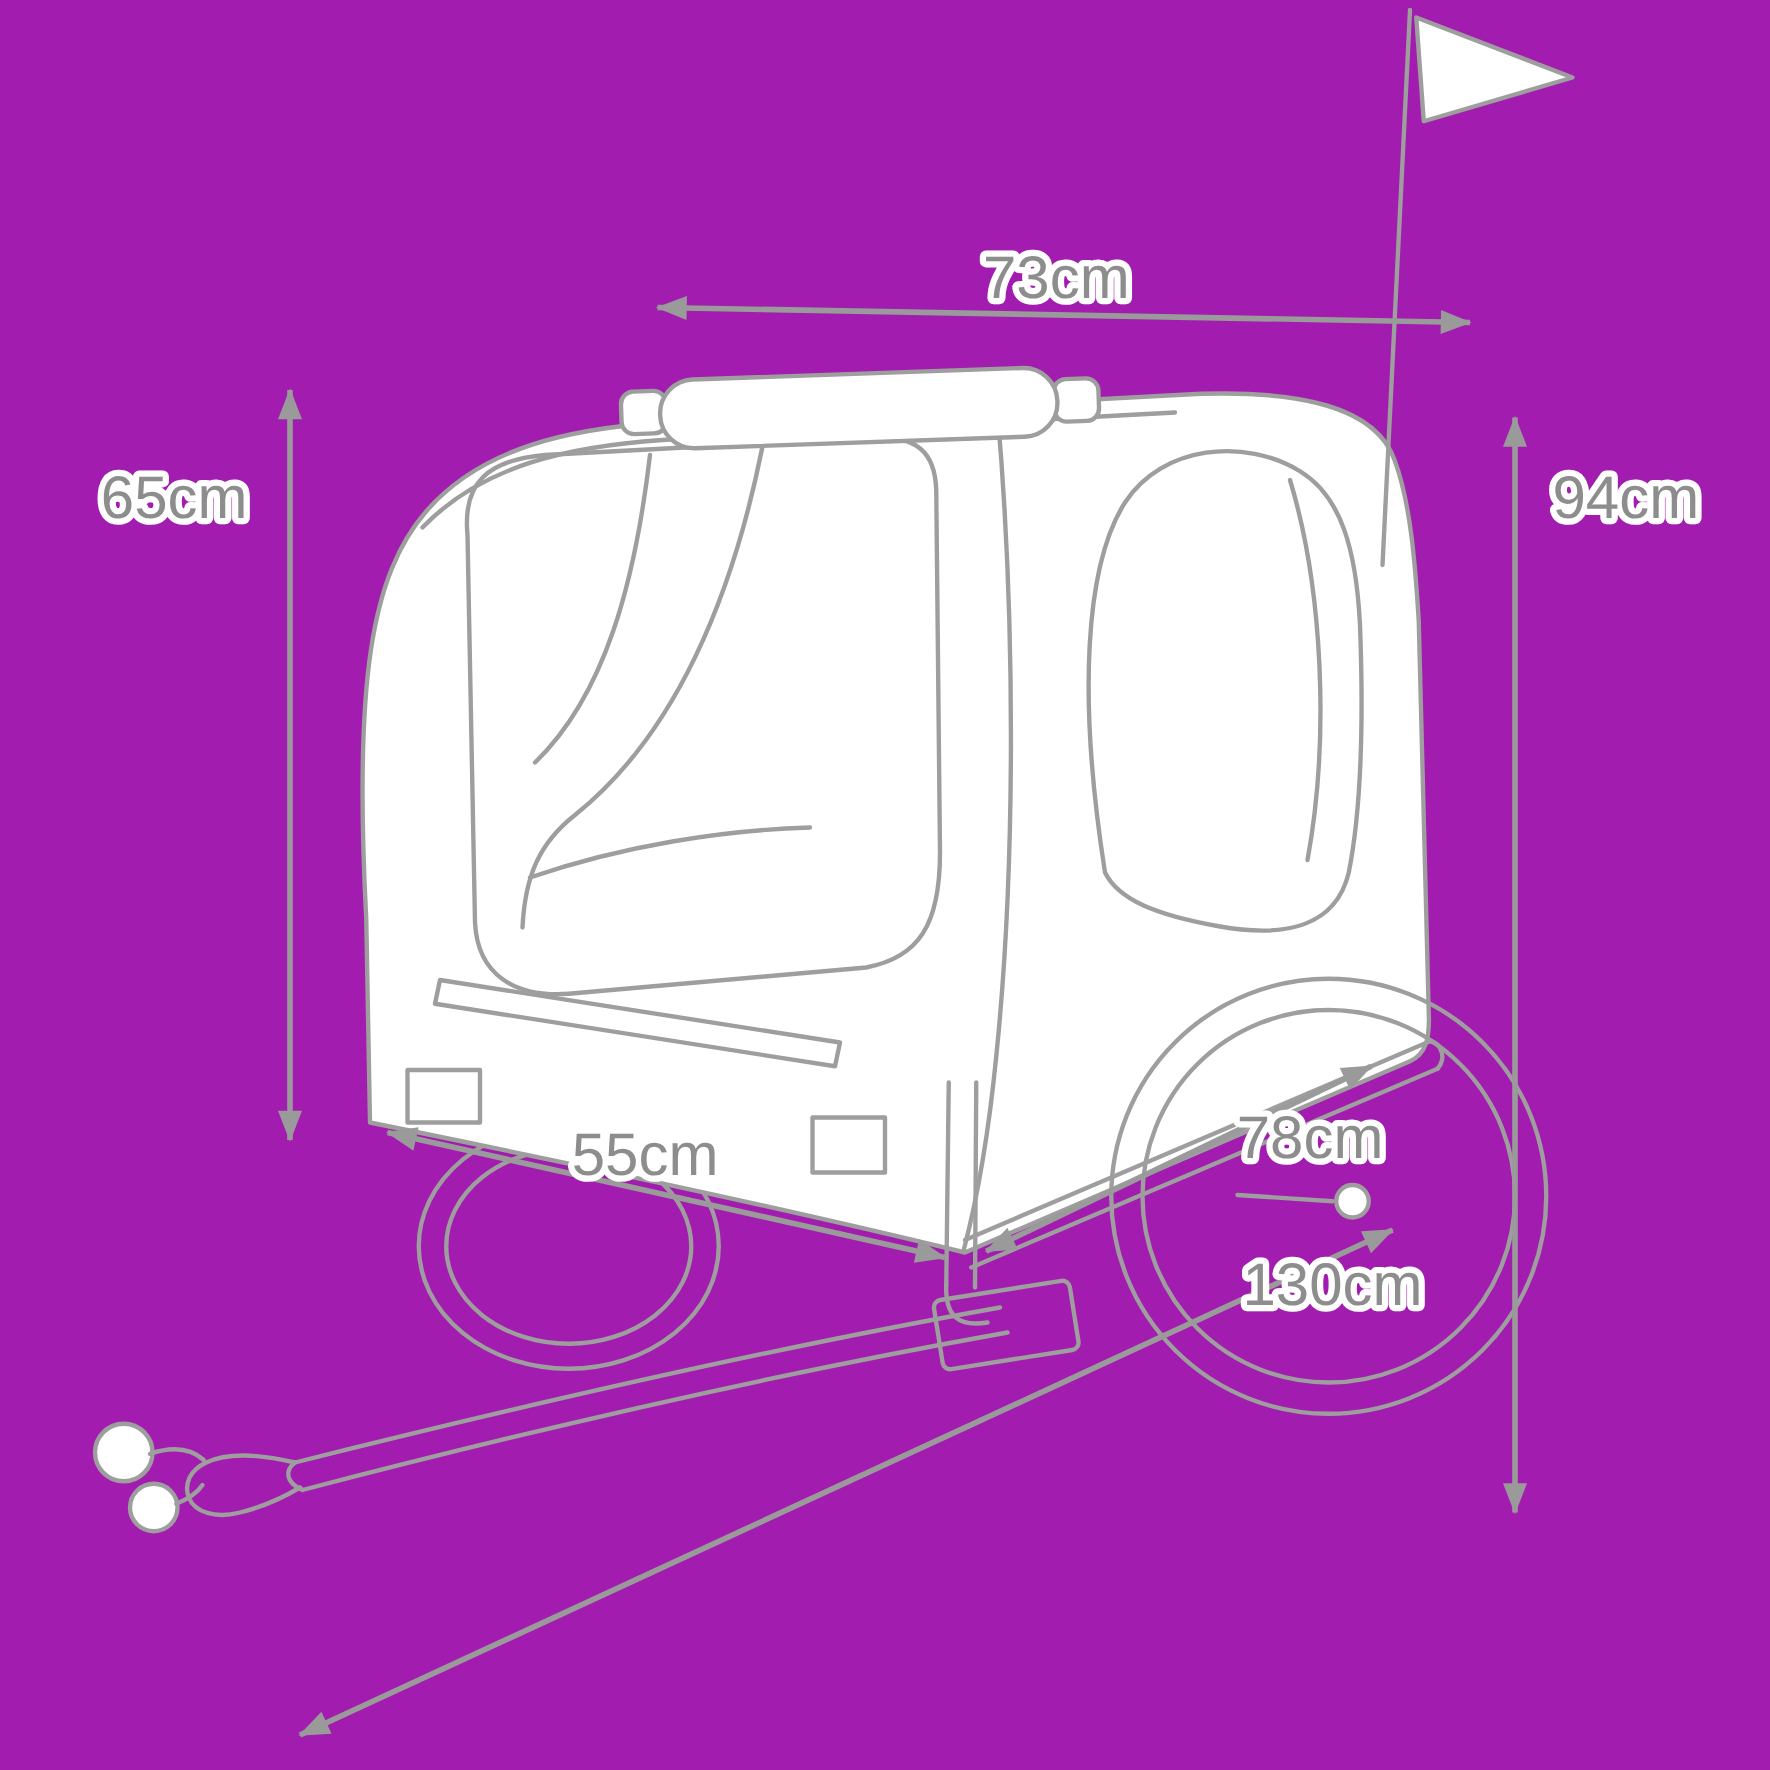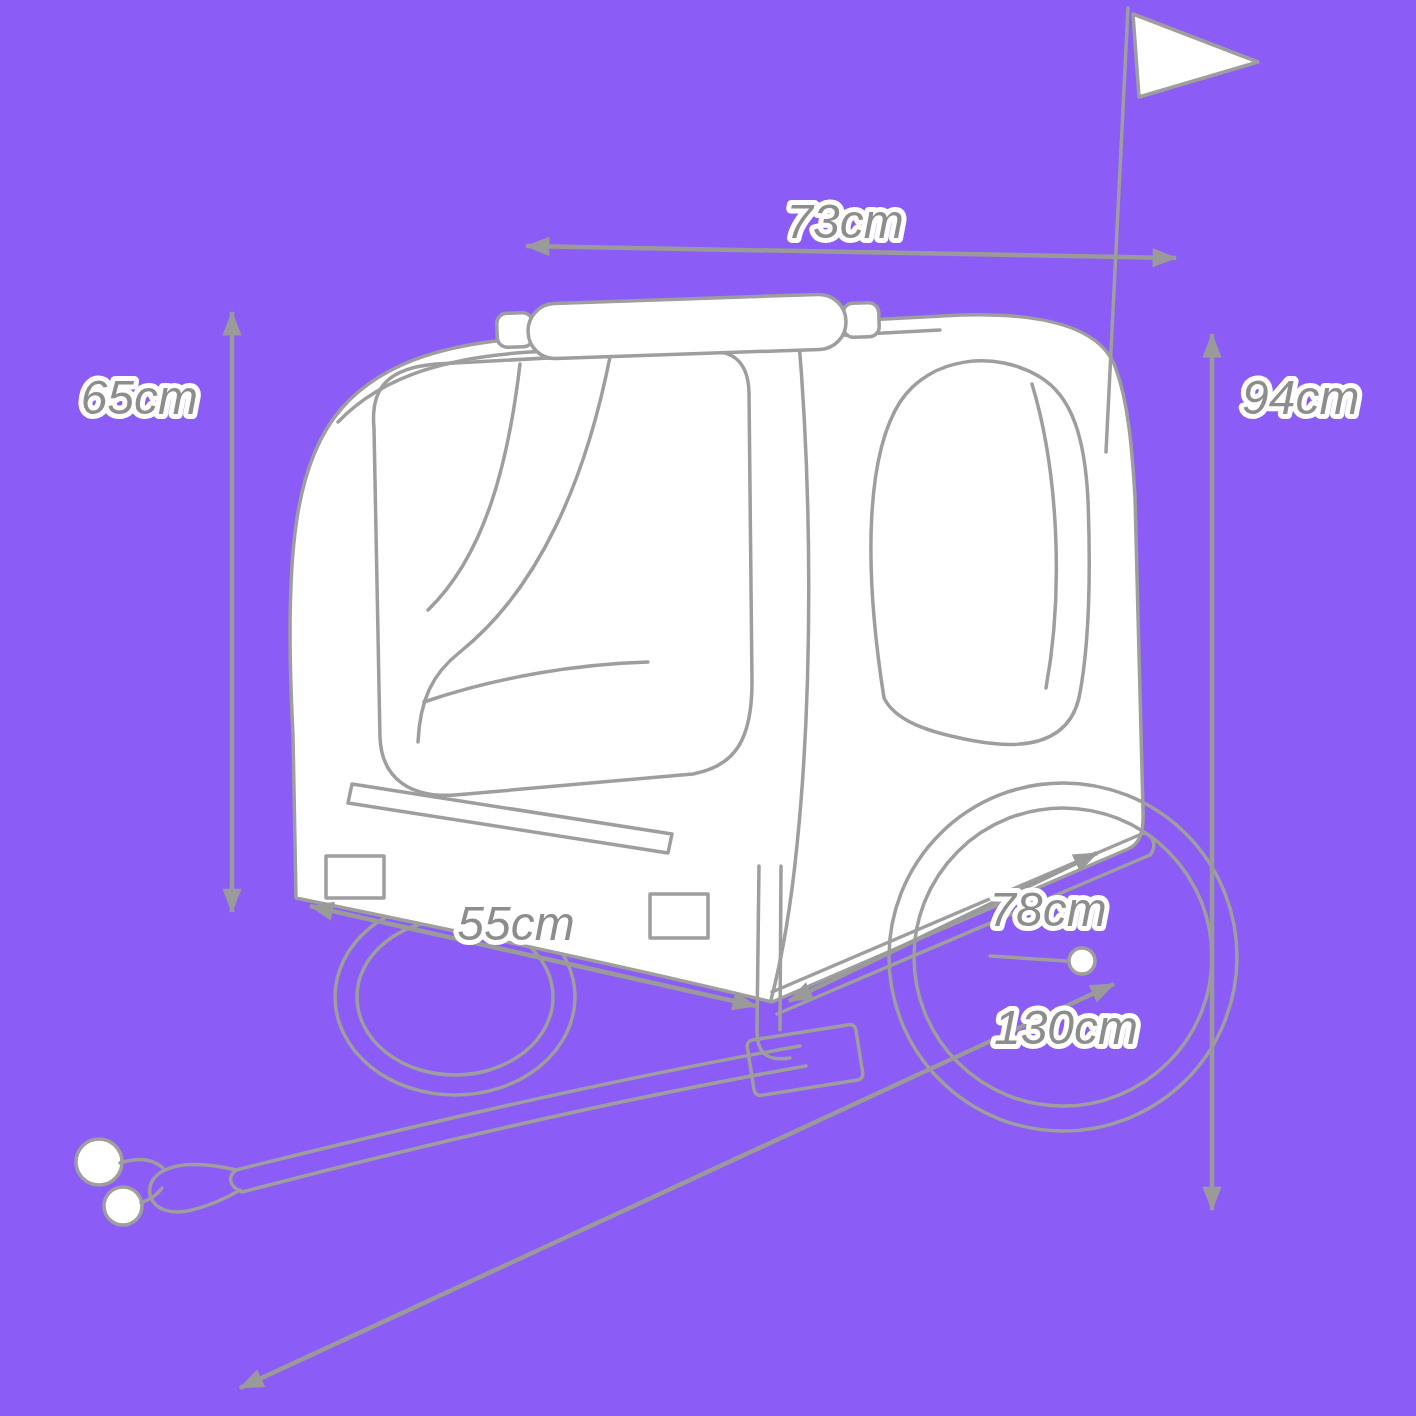--- a/index.html
+++ b/index.html
@@ -4,24 +4,23 @@
 <style>
   html, body {
     margin: 0;
     padding: 0;
     background: #ffffff;
   }
   .canvas {
     position: relative;
     width: 1416px;
     height: 1416px;
-    background: #8b5cf6;
+    background: #a21caf;
     overflow: hidden;
     font-family: "Liberation Sans", sans-serif;
-    font-style: italic;
   }
   svg { display: block; }
   .draw {
     fill: none;
     stroke: #9e9e9e;
     stroke-width: 3.5;
     stroke-linecap: round;
     stroke-linejoin: round;
   }
   .draw-fill {

